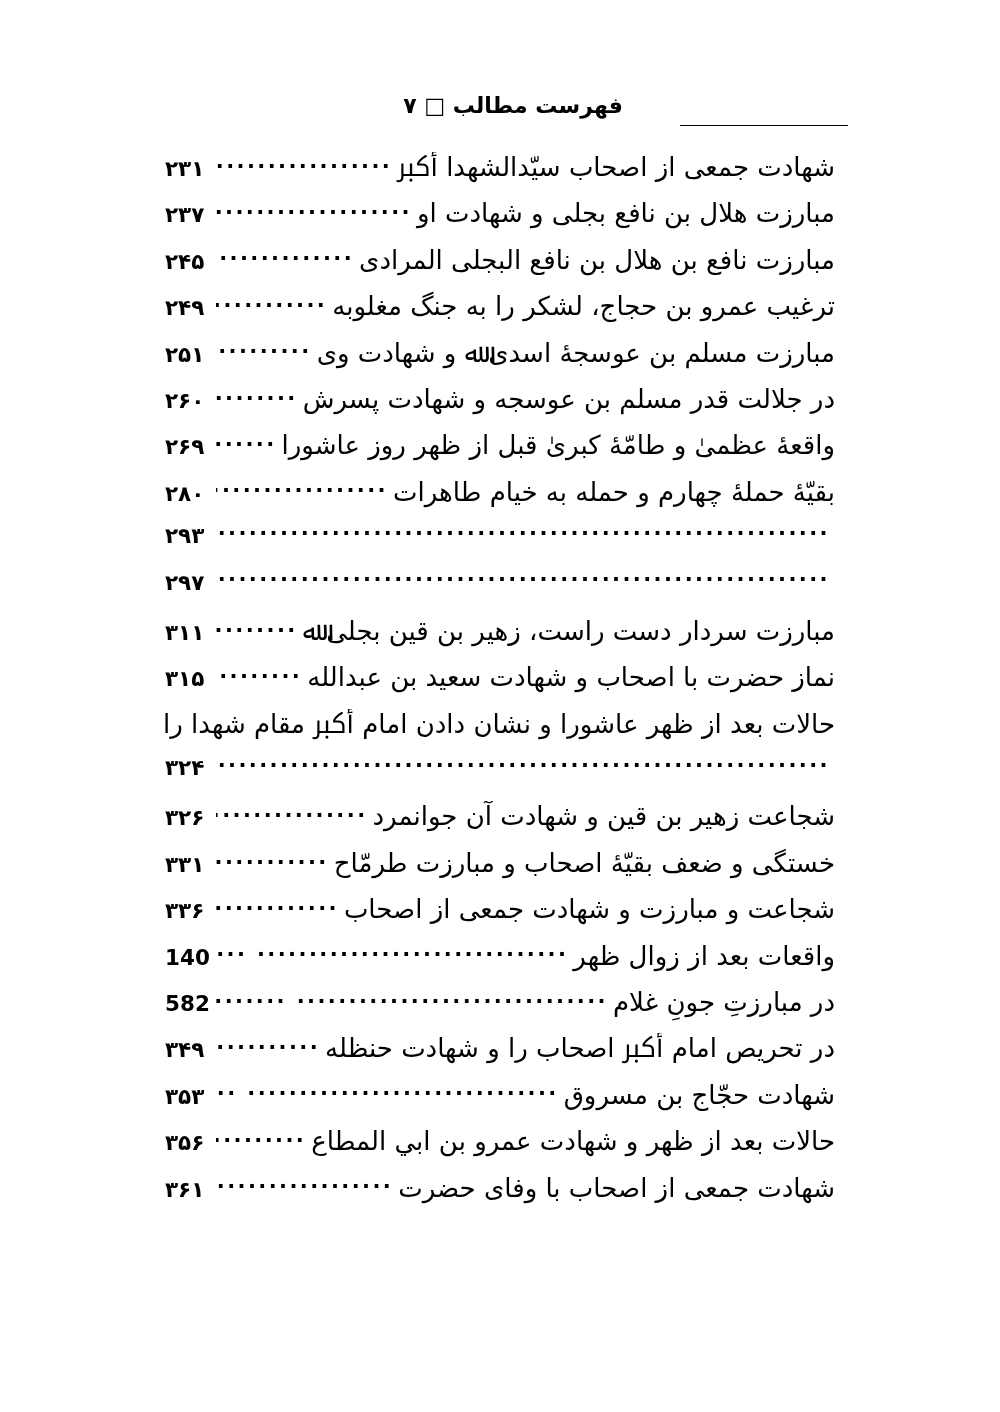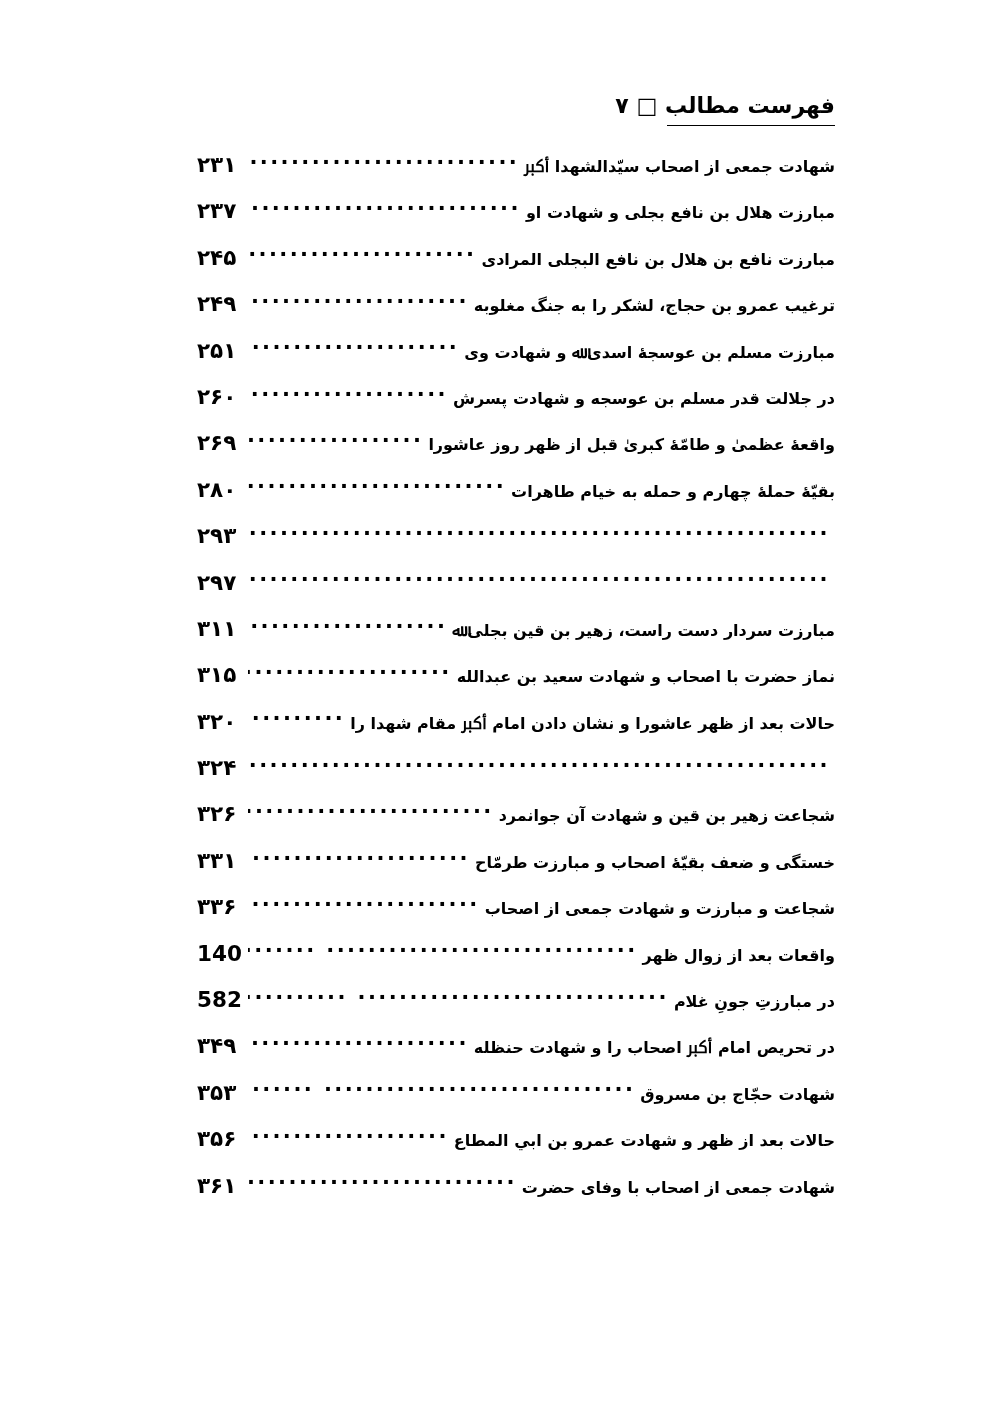--- a/index.html
+++ b/index.html
@@ -20,24 +20,24 @@
   .page {
     position: absolute;
     inset: 0;
     background: #ffffff;
   }
 
   
   .header-block {
     position: absolute;
     top: 92px;
-    right: 165px;
+    right: 152px;
     width: 670px;
     direction: rtl;
-    text-align: right;
+    text-align: center;
   }
   .header-line {
     display: inline-block;
     font-size: 22px;
     font-weight: 700;
     letter-spacing: 0.5px;
     line-height: 1.25;
     white-space: nowrap;
   }
   .header-rule {
@@ -61,22 +61,22 @@
     align-items: baseline;
     flex-direction: row;
     width: 100%;
     height: 46.4px;
     direction: rtl;
     white-space: nowrap;
     overflow: hidden;
   }
 
   .toc-title {
-    font-size: 16px;
-    font-weight: 700;
+    font-size: 26px;
+    font-weight: 400;
     line-height: 1.2;
     flex: 0 0 auto;
     direction: rtl;
     unicode-bidi: isolate;
   }
 
   .toc-leader {
     flex: 1 1 auto;
     min-width: 8px;
     margin: 0 5px;
@@ -100,21 +100,20 @@
   }
 
   .toc-page {
     font-size: 21.5px;
     font-weight: 700;
     flex: 0 0 auto;
     direction: ltr;
     unicode-bidi: isolate;
     text-align: left;
     min-width: 46px;
-    margin-left: 32px;
   }
 
   
   .toc-row.gap-leader .toc-leader::before {
     content: "..............................  ..............................................................................................................";
   }
 </style>
 </head>
 <body>
 

